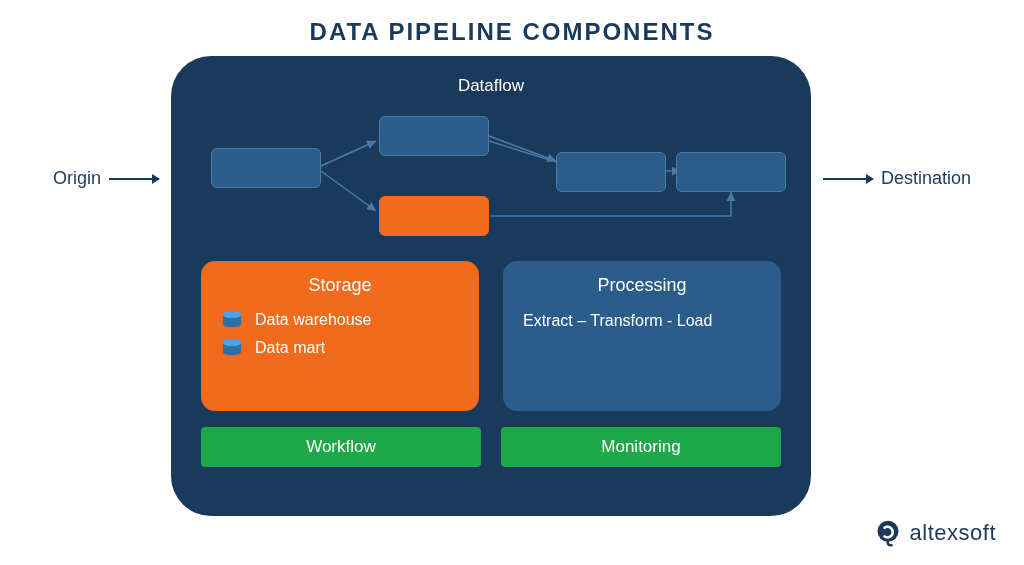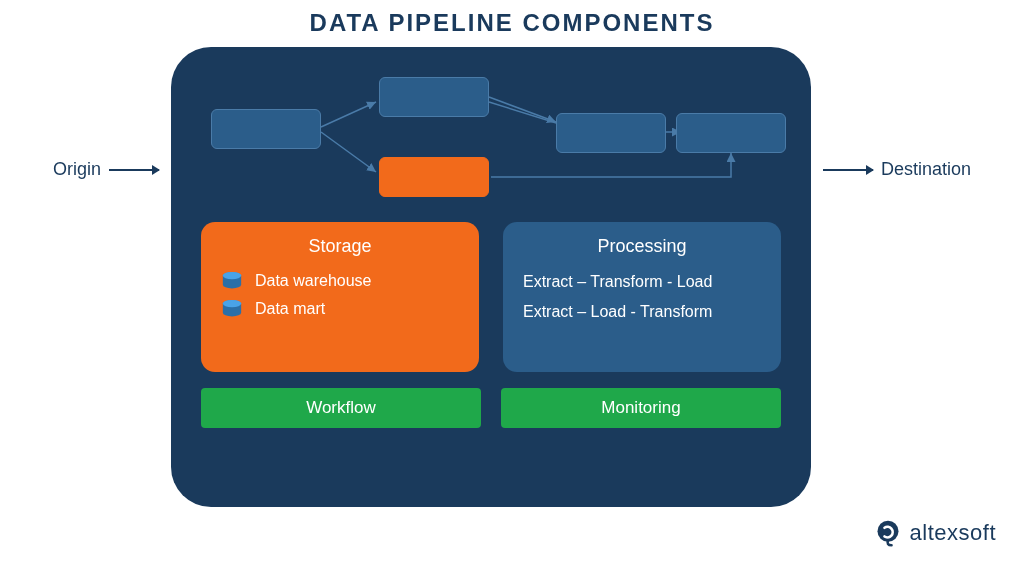--- a/index.html
+++ b/index.html
@@ -10,21 +10,21 @@
     font-family: -apple-system, BlinkMacSystemFont, "Segoe UI", Arial, sans-serif;
     position: relative;
     overflow: hidden;
   }
   .title {
     text-align: center;
     font-size: 24px;
     font-weight: 600;
     color: #1a3a5c;
     letter-spacing: 2px;
-    padding-top: 9px;
+    padding-top: 18px;
   }
   .layout {
     display: flex;
     align-items: flex-start;
     justify-content: center;
     margin-top: 10px;
     gap: 12px;
   }
   .side-label {
     font-size: 18px;
@@ -164,20 +164,21 @@
 <div class="title">DATA PIPELINE COMPONENTS</div>
 
 <div class="layout">
 
   <div class="side-label">
     <span>Origin</span>
     <span class="side-arrow"></span>
   </div>
 
   <div class="main-panel">
+    <div class="dataflow-label">Dataflow</div>
 
     <div class="flow-area">
       <svg class="flow-svg" viewBox="0 0 580 150">
         <defs>
           <marker id="ah" markerWidth="8" markerHeight="8" refX="6" refY="3" orient="auto">
             <path d="M0,0 L6,3 L0,6 Z" fill="#4a7ba8"></path>
           </marker>
         </defs>
         <line class="flow-line" x1="120" y1="60" x2="175" y2="35" marker-end="url(#ah)"></line>
         <line class="flow-line" x1="120" y1="65" x2="175" y2="105" marker-end="url(#ah)"></line>
@@ -215,21 +216,20 @@
                   <ellipse cx="12" cy="5" rx="10" ry="4" fill="#4aa3e8"></ellipse>
                 </svg>
             </span>
             <span>Data mart</span>
           </li>
         </ul>
       </div>
       <div class="card processing">
         <div class="card-title">Processing</div>
         <div class="proc-line">Extract – Transform - Load</div>
-        <div class="proc-line">Extract – Load - Transform</div>
       </div>
     </div>
 
     <div class="bottom-bars">
       <div class="bar">Workflow</div>
       <div class="bar">Monitoring</div>
     </div>
   </div>
 
   <div class="side-label">

